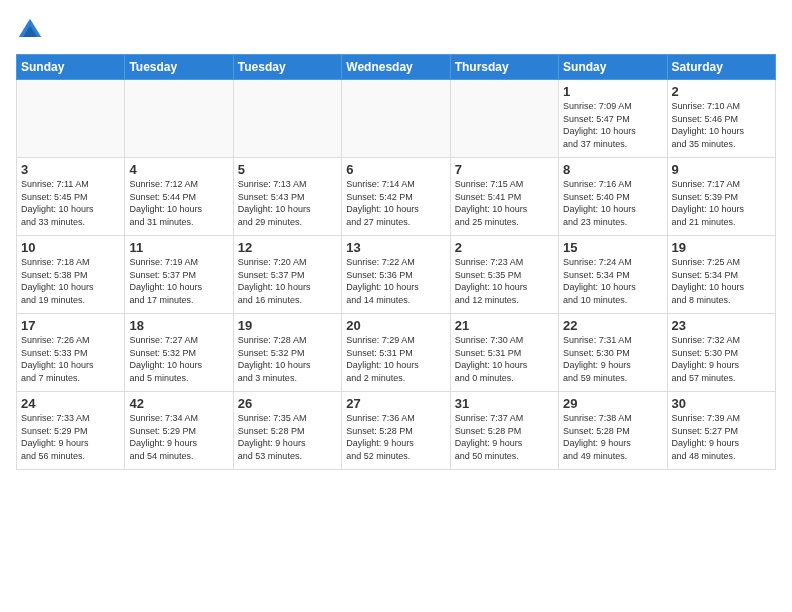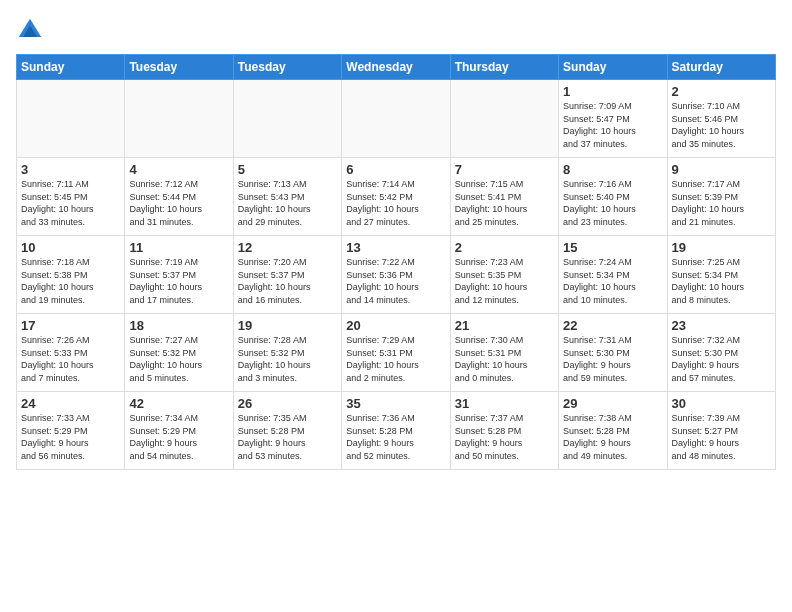--- a/index.html
+++ b/index.html
@@ -239,21 +239,21 @@
           </td>
           <td>
             <span class="day-num">42</span>
             <div class="day-info">Sunrise: 7:34 AM<br>Sunset: 5:29 PM<br>Daylight: 9 hours<br>and 54 minutes.</div>
           </td>
           <td>
             <span class="day-num">26</span>
             <div class="day-info">Sunrise: 7:35 AM<br>Sunset: 5:28 PM<br>Daylight: 9 hours<br>and 53 minutes.</div>
           </td>
           <td>
-            <span class="day-num">35</span>
+            <span class="day-num">27</span>
             <div class="day-info">Sunrise: 7:36 AM<br>Sunset: 5:28 PM<br>Daylight: 9 hours<br>and 52 minutes.</div>
           </td>
           <td>
             <span class="day-num">31</span>
             <div class="day-info">Sunrise: 7:37 AM<br>Sunset: 5:28 PM<br>Daylight: 9 hours<br>and 50 minutes.</div>
           </td>
           <td>
             <span class="day-num">29</span>
             <div class="day-info">Sunrise: 7:38 AM<br>Sunset: 5:28 PM<br>Daylight: 9 hours<br>and 49 minutes.</div>
           </td>

